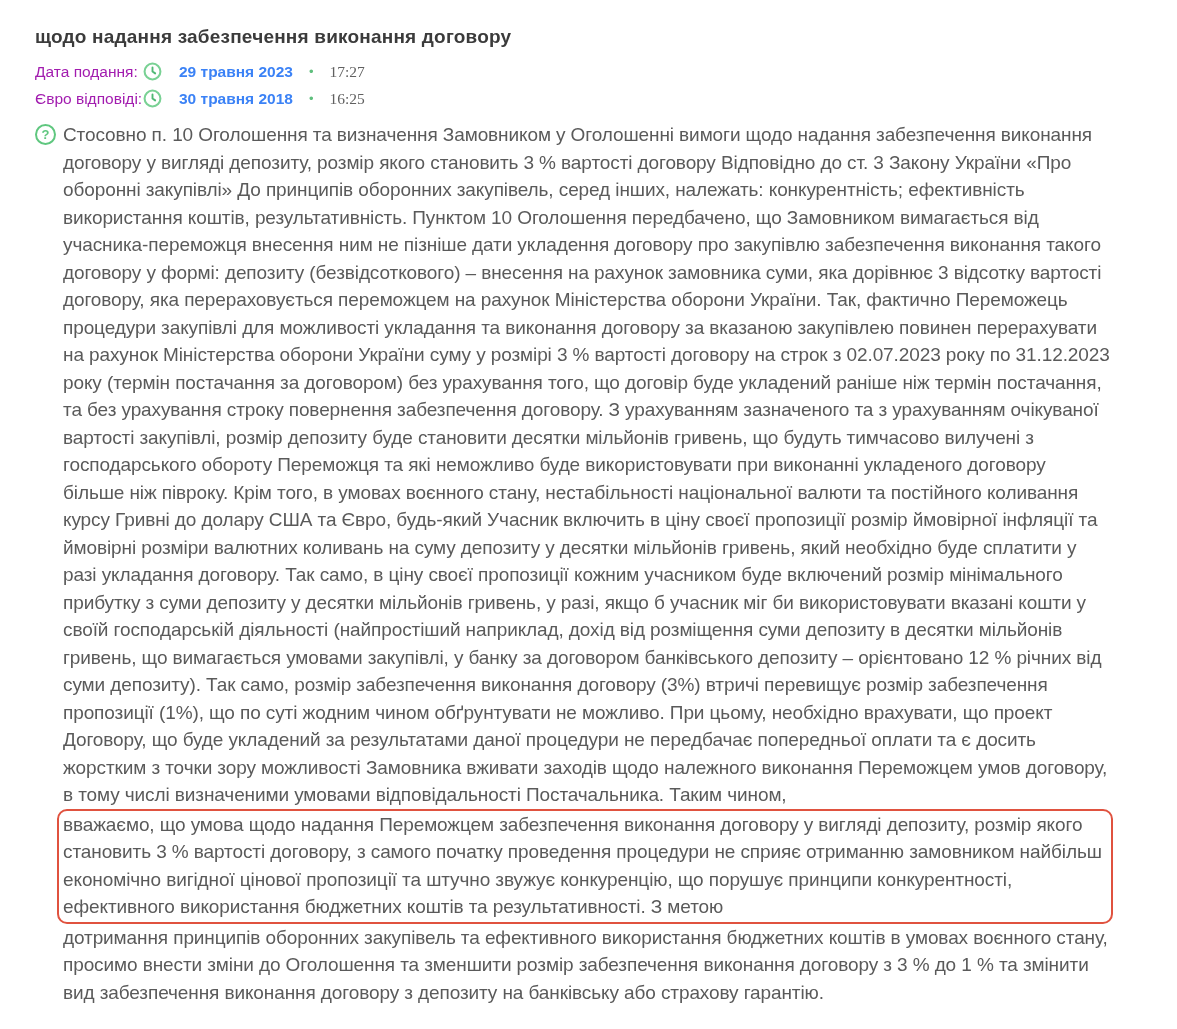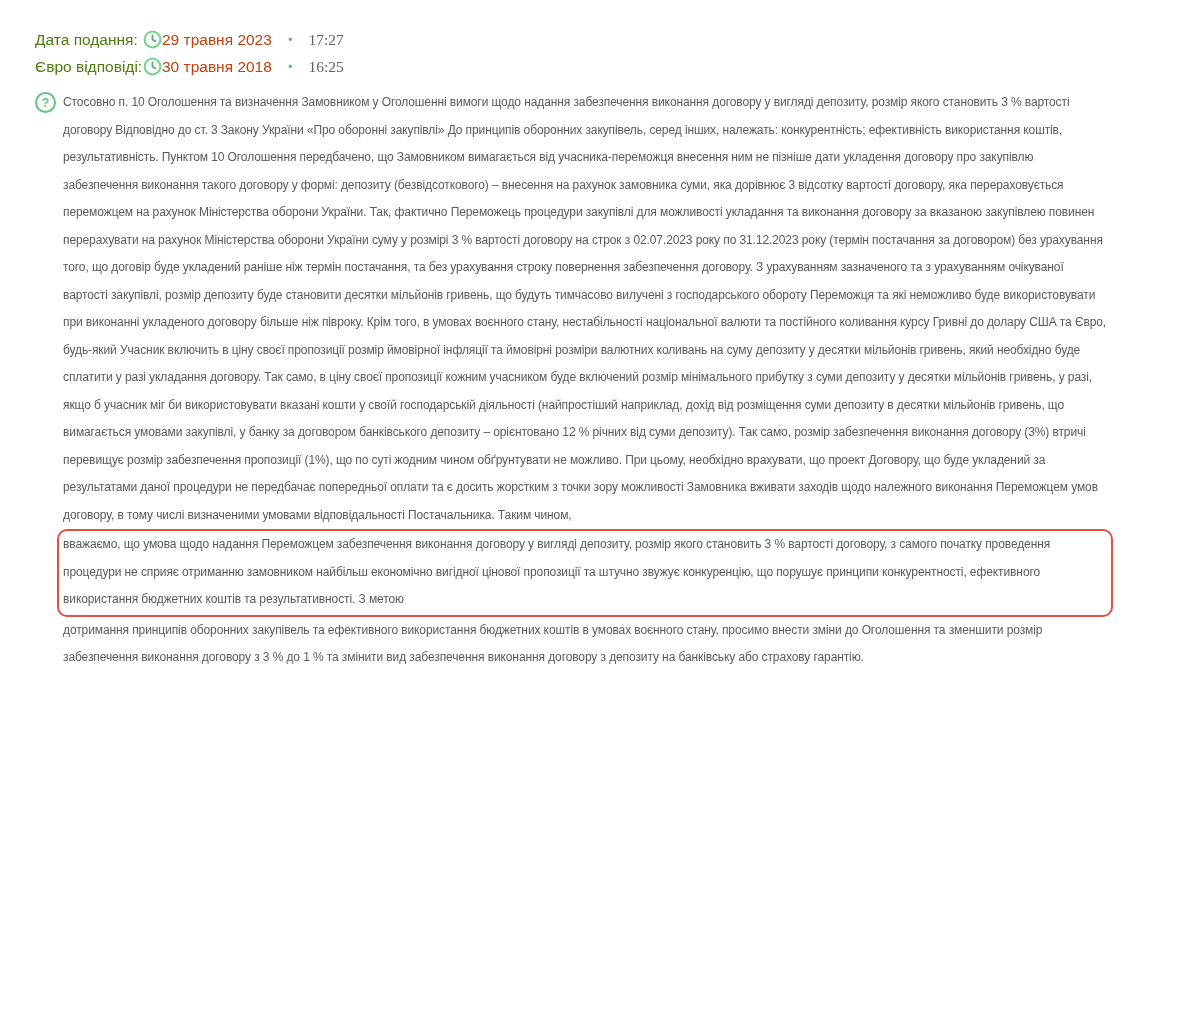--- a/index.html
+++ b/index.html
@@ -23,32 +23,34 @@
     color: #3b3b3b;
     letter-spacing: 0.2px;
   }
   .meta-row {
     display: flex;
     align-items: center;
     height: 27px;
     font-size: 15.5px;
   }
   .meta-label {
-    color: #4d7c0f;
+    color: #a21caf;
     width: 108px;
     flex: 0 0 auto;
   }
   .clock-icon {
     flex: 0 0 auto;
     width: 19px;
     height: 19px;
     display: inline-block;
   }
   .meta-date {
-    color: #c2410c;
+    color: #3b82f6;
+    margin-left: 17px;
+    font-weight: bold;
   }
   .meta-sep {
     color: #5fbf7d;
     margin: 0 16px;
     font-size: 13px;
   }
   .meta-time {
     color: #606060;
     font-family: Liberation Serif, serif;
   }
@@ -67,40 +69,41 @@
     font-size: 13px;
     font-weight: bold;
     line-height: 17px;
     text-align: center;
     margin-top: 3px;
     margin-right: 7px;
     user-select: none;
   }
   .q-text {
     width: 1048px;
-    font-size: 12px;
+    font-size: 19px;
     line-height: 27.5px;
     color: #5a5a5a;
     letter-spacing: -0.1px;
     text-align: left;
   }
   .q-highlight {
     display: block;
     border: 2px solid #e0523f;
     margin-left: -6px;
     margin-right: -2px;
     padding: 0 4px 1px 4px;
     border-radius: 10px;
   }
 </style>
 </head>
 <body>
 
 <div class="page">
 
+  <h1 class="title">щодо надання забезпечення виконання договору</h1>
 
   <div class="meta-row">
     <span class="meta-label">Дата подання:</span>
     <span class="clock-icon">
       <svg width="19" height="19" viewBox="0 0 24 24">
         <circle cx="12" cy="12" r="10" fill="none" stroke="#79d194" stroke-width="2.6"></circle>
         <path d="M12 6.8 V12 L15.4 14.4" fill="none" stroke="#4fb874" stroke-width="2.4" stroke-linecap="round" stroke-linejoin="round"></path>
       </svg>
     </span>
     <span class="meta-date">29 травня 2023</span>

